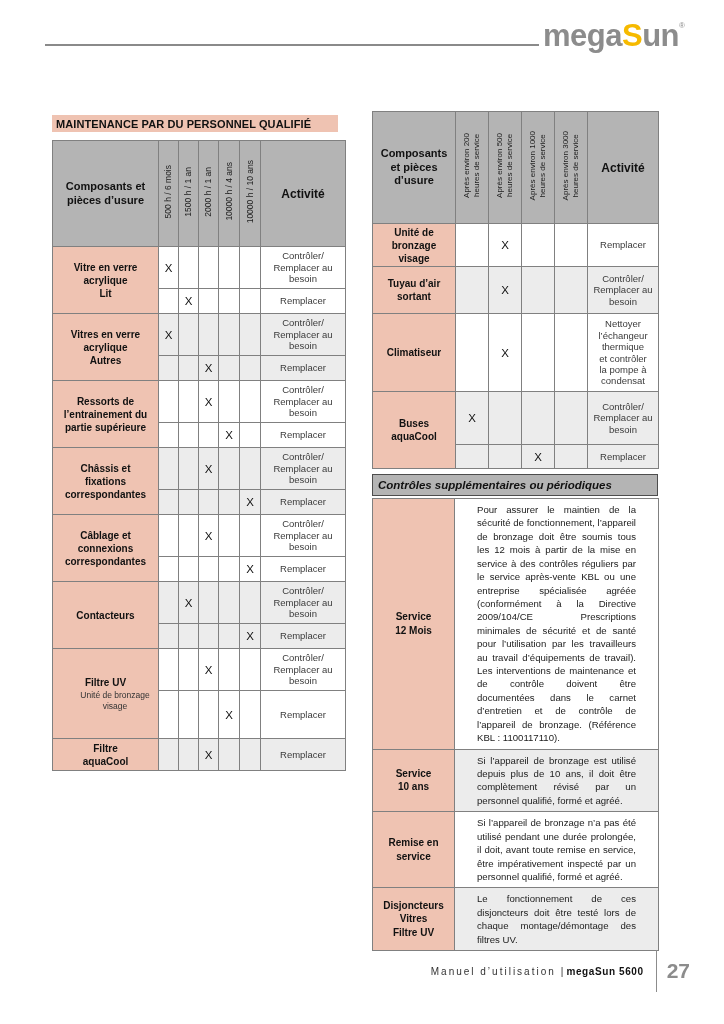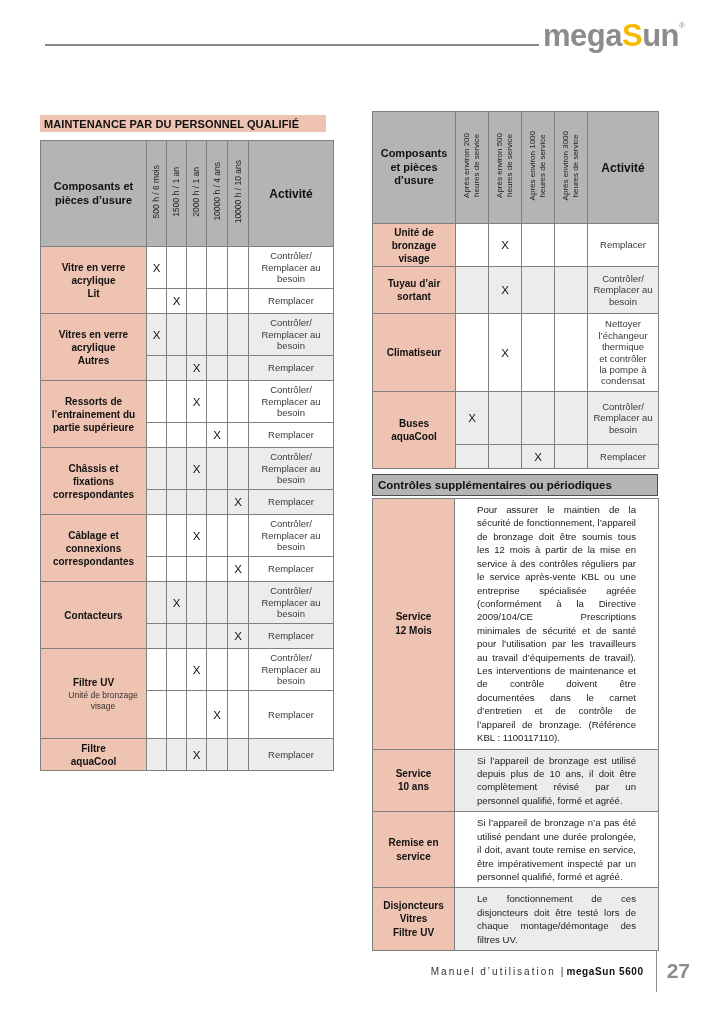--- a/index.html
+++ b/index.html
@@ -23,31 +23,31 @@
     font-size:8.5px;font-weight:normal;color:#222;line-height:1.25;white-space:pre-line;text-align:center;
   }
   .hours .vtext{font-size:8px;line-height:1.3;}
   .name-cell{background:#efc3b2;text-align:center;}
   .name-main{font-weight:bold;font-size:10px;line-height:1.3;white-space:pre-line;}
   .name-sub{font-weight:normal;font-size:8.5px;color:#333;line-height:1.25;white-space:pre-line;margin-top:1px;padding-left:19px;}
   .mark-cell{text-align:center;font-size:11.5px;color:#111;background:#fff;}
   .act-cell{text-align:center;font-size:9.5px;color:#3a3a3a;line-height:1.2;white-space:pre-line;background:#fff;padding:2px;}
   .shade{background:#ececec !important;}
   
-  .left-col{position:absolute;left:40px;top:115px;width:293px;}
+  .left-col{position:absolute;left:52px;top:115px;width:293px;}
   .left-title{width:286px;box-sizing:border-box;background:#efc3b2;font-weight:bold;font-size:11px;padding:3px 4px 2px 4px;margin-bottom:8px;letter-spacing:0.1px;}
   table.maint{width:293px;}
   table.maint thead th{height:89px;}
   
   .right-col{position:absolute;left:372px;top:111px;width:286px;}
   table.hours{width:286px;}
   table.hours thead th{height:95px;}
   
   .controls{position:absolute;left:372px;top:474px;width:286px;}
-  .controls-title{box-sizing:border-box;width:286px;background:#b4b4b4;border:1px solid #4d4d4d;font-weight:bold;font-size:11.5px;padding:4px 5px;}
+  .controls-title{box-sizing:border-box;width:286px;background:#b4b4b4;border:1px solid #4d4d4d;font-weight:bold;font-size:11.5px;padding:4px 5px;font-style:italic;}
   table.ctrl{width:286px;margin-top:2px;border-collapse:collapse;table-layout:fixed;border:1px solid #4d4d4d;}
   table.ctrl td{border:1px solid #808080;vertical-align:middle;}
   .ctrl-name{background:#efc3b2;text-align:center;font-weight:bold;font-size:10px;line-height:1.35;white-space:pre-line;}
   .ctrl-text{font-size:9.6px;line-height:1.4;color:#222;text-align:justify;padding:4px 22px;background:#fff;}
   
   .footer{position:absolute;top:950px;right:34px;height:42px;display:flex;align-items:center;}
   .manual-label{font-size:10px;letter-spacing:2px;color:#333;}
   .footer-sep{font-size:10px;color:#333;margin:0 3px 0 5px;}
   .product{font-size:10px;font-weight:bold;letter-spacing:0.6px;color:#111;}
   .footer-bar{width:1px;height:42px;background:#8c8c8c;margin:0 10px 0 12px;}

